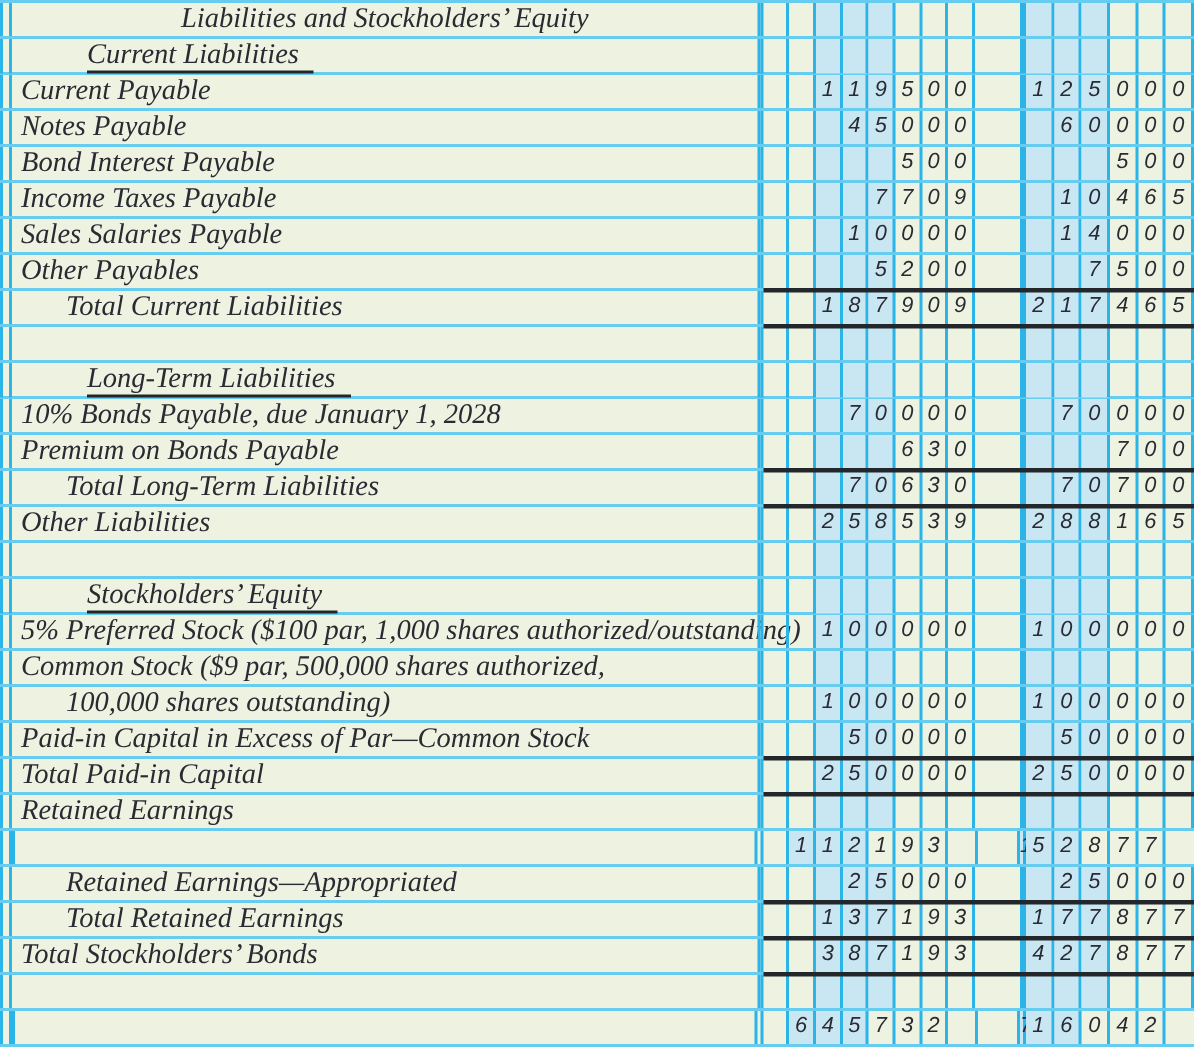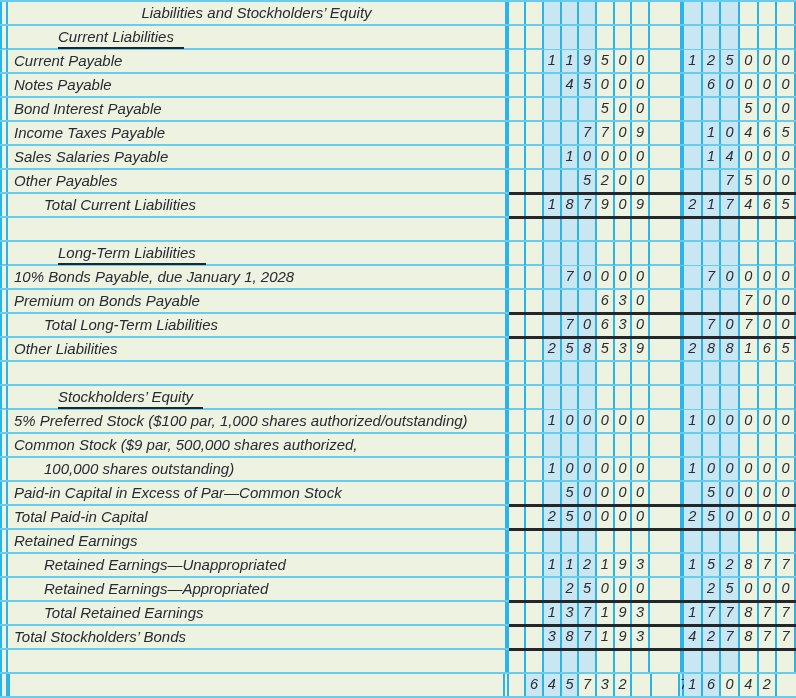--- a/index.html
+++ b/index.html
@@ -17,21 +17,21 @@
   .row{
     display:grid;
     grid-template-columns:8px 497px 4px 17px 18px repeat(6,17.666px) 30px 4px repeat(6,18.666px);
     height:24px; box-sizing:border-box; border-bottom:2px solid var(--h);
     position:relative;
   }
   .c{ box-sizing:border-box; min-width:0; }
   .edge{ border-left:2.5px solid var(--v); border-right:2px solid var(--v); }
   .labelcell{
     padding-left:6px; white-space:nowrap; overflow:visible;
-    font-size:15px; line-height:21px; color:var(--tx);
+    font-size:19px; line-height:21px; color:var(--tx);font-family:Liberation Serif, serif;
   }
   .labelcell.center{ text-align:center; padding-left:0; }
   .labelcell.ind{ padding-left:36px; }
   .lab{ display:inline-block; }
   .lab.hu{ border-bottom:2.5px solid var(--bk); padding-right:10px;margin-left:44px; }
   .dbl{ border-left:2px solid var(--v); border-right:2px solid var(--v); }
   .sp,.bl{ border-right:2px solid var(--v); }
   .dg{
     border-right:2px solid var(--v); text-align:center;
     font-size:14.5px; line-height:21px; color:var(--tx);
@@ -530,21 +530,20 @@
       <div class="c dbl"></div>
       <div class="c dg sh"></div>
       <div class="c dg sh"></div>
       <div class="c dg sh"></div>
       <div class="c dg"></div>
       <div class="c dg"></div>
       <div class="c dg"></div>
     </div>
     <div class="row">
       <div class="c edge"></div>
-      <div class="c labelcell ind"><span class="lab">Retained Earnings—Unappropriated</span></div>
       <div class="c dbl"></div>
       <div class="c sp"></div>
       <div class="c bl"></div>
       <div class="c dg sh">1</div>
       <div class="c dg sh">1</div>
       <div class="c dg sh">2</div>
       <div class="c dg">1</div>
       <div class="c dg">9</div>
       <div class="c dg">3</div>
       <div class="c gap"></div>

